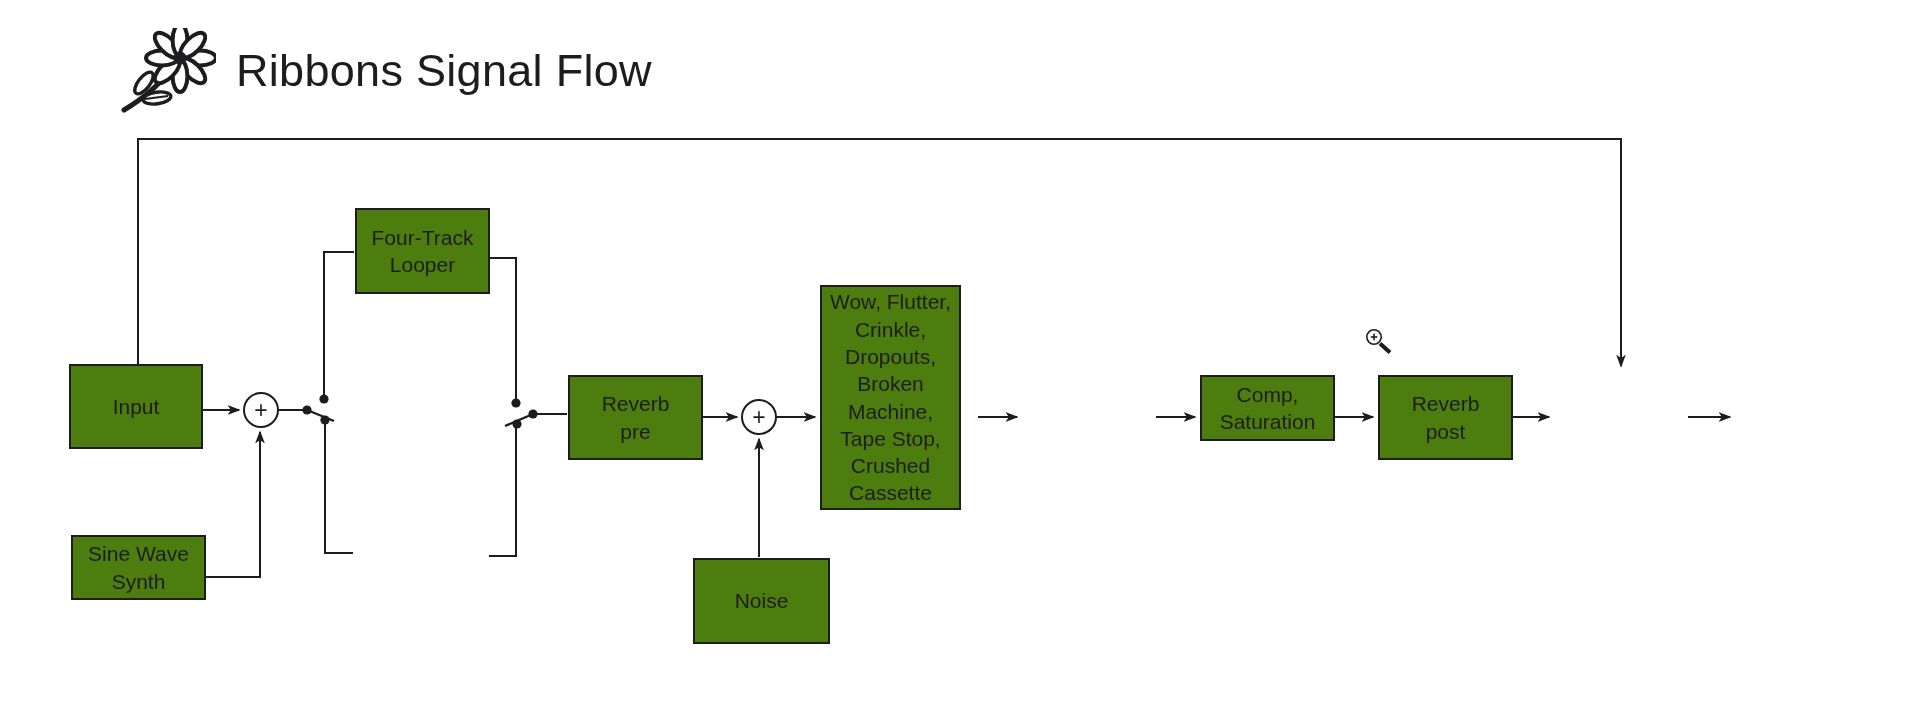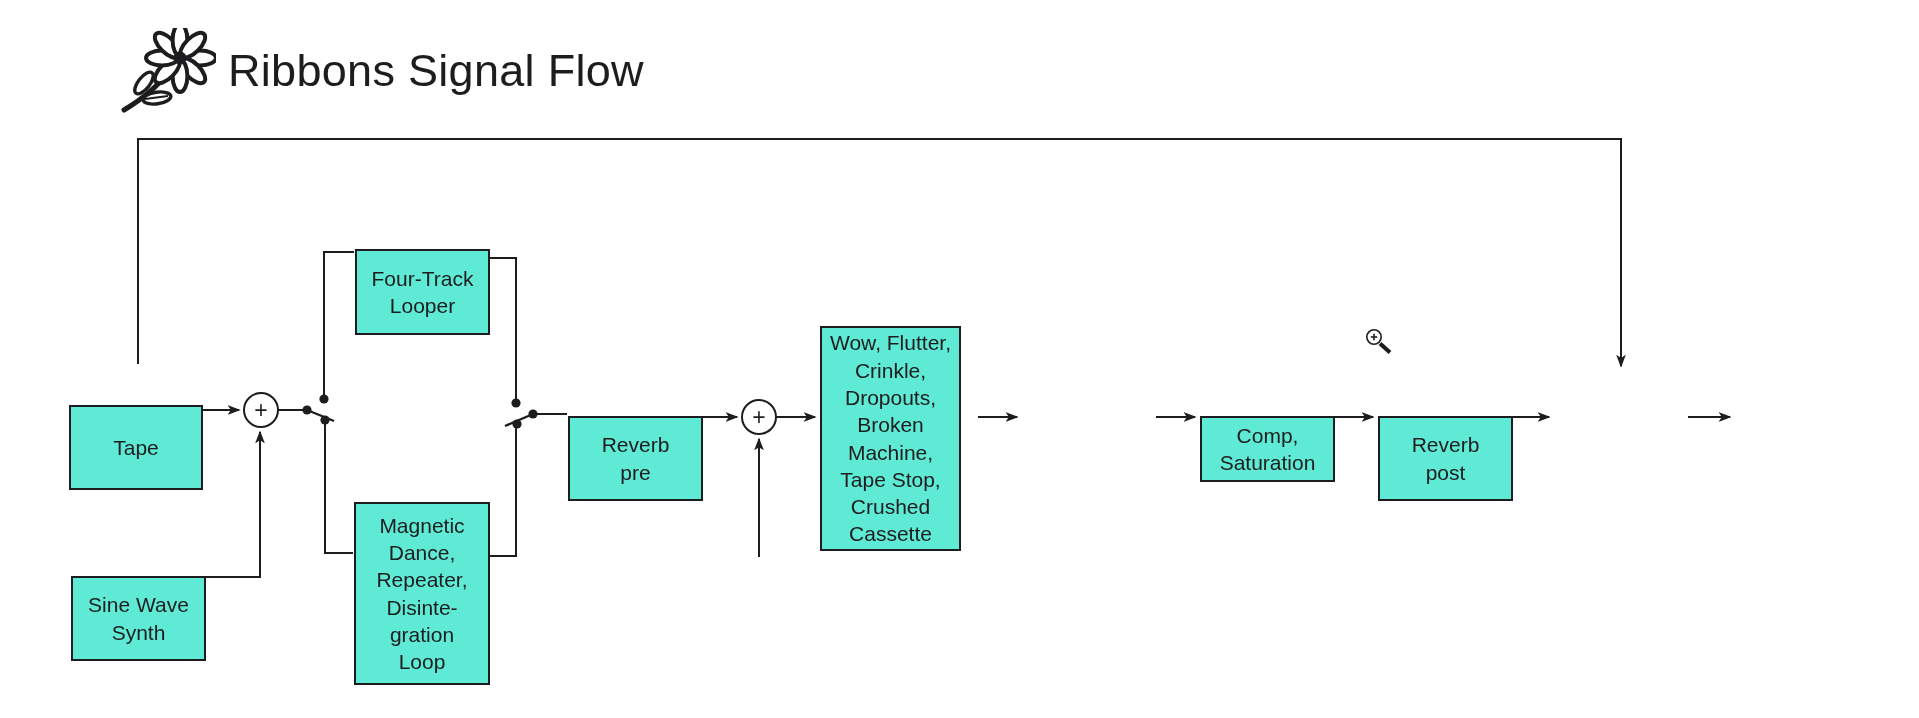--- a/index.html
+++ b/index.html
@@ -1,29 +1,29 @@
 <!DOCTYPE html>
 <html><head>
 <meta charset="utf-8">
 <style>
   html,body{margin:0;padding:0;background:#ffffff;}
   .canvas{
     position:relative;width:1919px;height:718px;background:#ffffff;
     font-family:"Liberation Sans",sans-serif;color:#1d1d1f;overflow:hidden;
   }
   .title-row{
-    position:absolute;left:116px;top:28px;display:flex;align-items:center;gap:12px;
+    position:absolute;left:116px;top:28px;display:flex;align-items:center;gap:20px;
   }
   .title-row h1{
     margin:0;font-size:45px;font-weight:500;letter-spacing:0.3px;color:#1d1d1f;
   }
   .wires{position:absolute;left:0;top:0;width:1919px;height:718px;}
   .node{
     position:absolute;display:flex;align-items:center;justify-content:center;
-    background:#5eead4;border:2px solid #1d1d1f;box-sizing:border-box;margin-top:41px;
+    background:#4d7c0f;border:2px solid #1d1d1f;box-sizing:border-box;
   }
   .node span{
     white-space:pre-line;text-align:center;font-size:21px;line-height:1.30;color:#1d1d1f;
   }
   .sum-plus{font-size:23px;fill:#1d1d1f;font-family:"Liberation Sans",sans-serif;}
 </style>
 </head>
 <body>
 
 <div class="canvas">
@@ -121,52 +121,47 @@
           <ellipse cx="64" cy="12" rx="16" ry="7.4" transform="rotate(90 64 12)"></ellipse>
           <ellipse cx="76.7" cy="17.3" rx="16" ry="7.4" transform="rotate(135 76.7 17.3)"></ellipse>
         </g>
         <circle cx="64" cy="30" r="6.5" fill="#1d1d1f" stroke="none"></circle>
       </g>
     </svg>
     <h1>Ribbons Signal Flow</h1>
   </div>
 
   <div class="node" style="left:69px;top:364px;width:134px;height:85px">
-    <span>Tape</span>
+    <span>Input</span>
   </div>
-  <div class="node" style="left:71px;top:535px;width:135px;height:85px">
+  <div class="node" style="left:71px;top:535px;width:135px;height:65px">
     <span>Sine Wave
 Synth</span>
   </div>
   <div class="node" style="left:355px;top:208px;width:135px;height:86px">
     <span>Four-Track
 Looper</span>
-  </div>
-  <div class="node" style="left:354px;top:461px;width:136px;height:183px">
-    <span>Magnetic
-Dance,
-Repeater,
-Disinte-
-gration
-Loop</span>
   </div>
   <div class="node" style="left:568px;top:375px;width:135px;height:85px">
     <span>Reverb
 pre</span>
   </div>
   <div class="node" style="left:820px;top:285px;width:141px;height:225px">
     <span>Wow, Flutter,
 Crinkle,
 Dropouts,
 Broken
 Machine,
 Tape Stop,
 Crushed
 Cassette</span>
   </div>
+  <div class="node" style="left:693px;top:558px;width:137px;height:86px">
+    <span>Noise</span>
+  </div>
   <div class="node" style="left:1200px;top:375px;width:135px;height:66px">
     <span>Comp,
 Saturation</span>
   </div>
   <div class="node" style="left:1378px;top:375px;width:135px;height:85px">
     <span>Reverb
 post</span>
   </div>
 
 </div>

